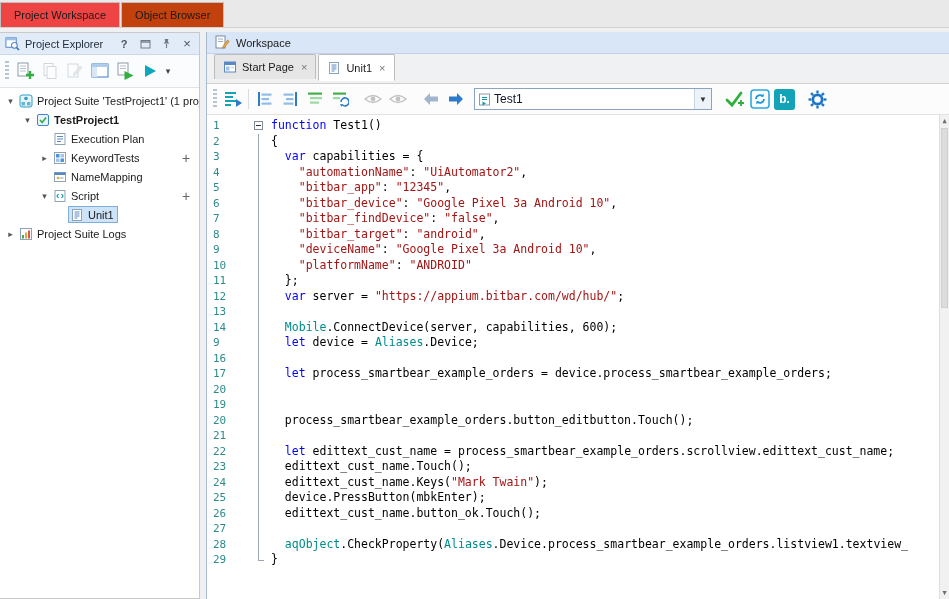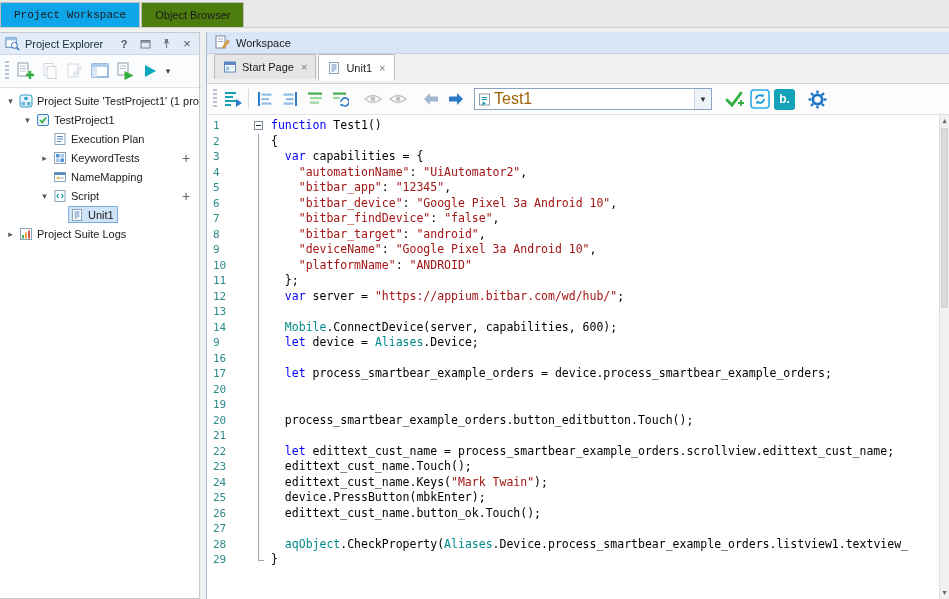--- a/index.html
+++ b/index.html
@@ -2,22 +2,22 @@
 <html><head>
 <meta charset="utf-8">
 <style>
   * { box-sizing: border-box; margin: 0; padding: 0; }
   html,body { width: 949px; height: 599px; overflow: hidden; }
   body { font-family: "Liberation Sans", sans-serif; font-size: 11px; color: #1a1a1a; background:#ececec; }
   .app { position: relative; width: 949px; height: 599px; overflow: hidden; background:#f0f0f0; }
 
   
   .doc-tabs { height: 28px; background:#e9e9e9; display:flex; align-items:flex-end; padding:3px 0 0 0; border-bottom:1px solid #d2d2d2;}
-  .doc-tab { height:25px; display:flex; align-items:center; padding:0 13px; background:#4d7c0f; border:1px solid #c0c0c0; border-bottom:none; margin-right:1px; cursor:default;}
-  .doc-tab.active { background:#0ea5e9;font-family:Liberation Mono, monospace; }
+  .doc-tab { height:25px; display:flex; align-items:center; padding:0 13px; background:#c2410c; border:1px solid #c0c0c0; border-bottom:none; margin-right:1px; cursor:default;}
+  .doc-tab.active { background:#ef4444; }
 
   
   .main { display:flex; height:571px; padding-top:4px; background:#f0f0f0;}
   .left-panel { width:200px; flex:none; display:flex; flex-direction:column; background:#86efac; border:1px solid #c9c9c9; border-left:none;}
   .splitter { width:6px; flex:none; background:#eef0f2; }
   .right-panel { flex:1; min-width:0; display:flex; flex-direction:column; background:#fff; border-left:1px solid #a9bccf;}
 
   
   .panel-header { height:22px; flex:none; background:#e2ecf8; border-bottom:1px solid #ccd9e8; display:flex; align-items:center; gap:5px; padding:0 4px;}
   .panel-title { flex:1; color:#20303f; }
@@ -35,35 +35,35 @@
 
   
   .tree { flex:1; background:#fff; padding-top:3px; overflow:hidden; }
   .tree-row { height:19px; display:flex; align-items:center; padding-right:6px; overflow:hidden; white-space:nowrap;}
   .tree-arrow { width:13px; flex:none; font-size:9px; color:#555; text-align:center;}
   .tree-node { display:flex; align-items:center; gap:3px; height:17px; padding:0 3px 0 1px; border:1px solid transparent;}
   .tree-node.selected { background:#cde3f8; border-color:#7daede;}
   .tree-icon { width:15px; height:14px; flex:none; }
   .tree-icon svg { display:block; }
   .tree-label { color:#1a1a1a; }
-  .tree-label.bold { font-weight:normal; }
+  .tree-label.bold { font-weight:bold; }
   .tree-add { margin-left:auto; color:#666; font-size:14px; width:14px; text-align:center; line-height:14px;}
 
   
   .editor-tabs { height:30px; flex:none; background:#f0f1f2; display:flex; align-items:flex-start; padding:0 0 0 7px; border-bottom:1px solid #cfcfcf;}
   .etab { height:25px; display:flex; align-items:center; gap:5px; padding:0 8px; background:#e6e6e6; border:1px solid #bcbcbc; border-bottom:none; margin-right:2px; border-radius:2px 2px 0 0; position:relative;}
   .etab.active { background:#fff; height:27px; margin-bottom:-1px; border-bottom:1px solid #fff;}
   .tab-close { color:#777; font-size:11px; margin-left:2px;}
   .etab-icon svg { display:block; }
 
   
   .editor-toolbar { height:31px; flex:none; background:#fcfcfc; border-bottom:1px solid #e2e2e2; display:flex; align-items:center; padding:0 3px;}
   .combo { height:22px; width:238px; flex:none; border:1px solid #8aa4c0; background:#fff; display:flex; align-items:center; margin:0 10px 0 6px;}
   .combo-icon { width:18px; display:flex; justify-content:center; flex:none;}
-  .combo-label { flex:1; font-size:16px; color:#a16207; padding-left:1px;}
+  .combo-label { flex:1; font-size:12px; color:#0f172a; padding-left:1px;}
   .combo-drop { width:17px; height:100%; flex:none; border-left:1px solid #c8d4e2; background:#eef3f9; display:flex; align-items:center; justify-content:center; font-size:8px; color:#333;}
   .ml8 { margin-left:8px; }
   .bbadge { width:21px; height:21px; background:#12a3b8; color:#fff; font-weight:bold; font-size:12px; border-radius:3px; display:flex; align-items:center; justify-content:center;}
 
   
   .code-wrap { flex:1; position:relative; overflow:hidden; background:#fff; font-family:"DejaVu Sans Mono", monospace; font-size:11.5px;}
   .code-lines { position:absolute; top:0; left:0; right:10px; bottom:0; overflow:hidden; padding-top:3px;}
   .code-row { display:flex; height:15.5px; line-height:15.5px; white-space:pre;}
   .ln { width:43px; flex:none; padding-left:6px; color:#2e8b8b; font-size:11px;}
   .fold { width:19px; flex:none; position:relative;}

